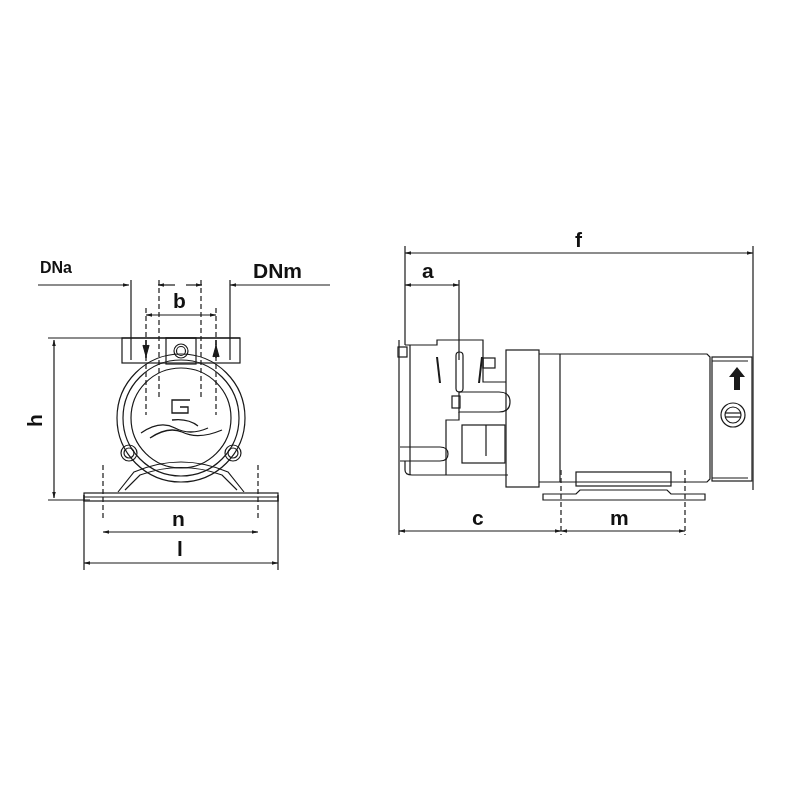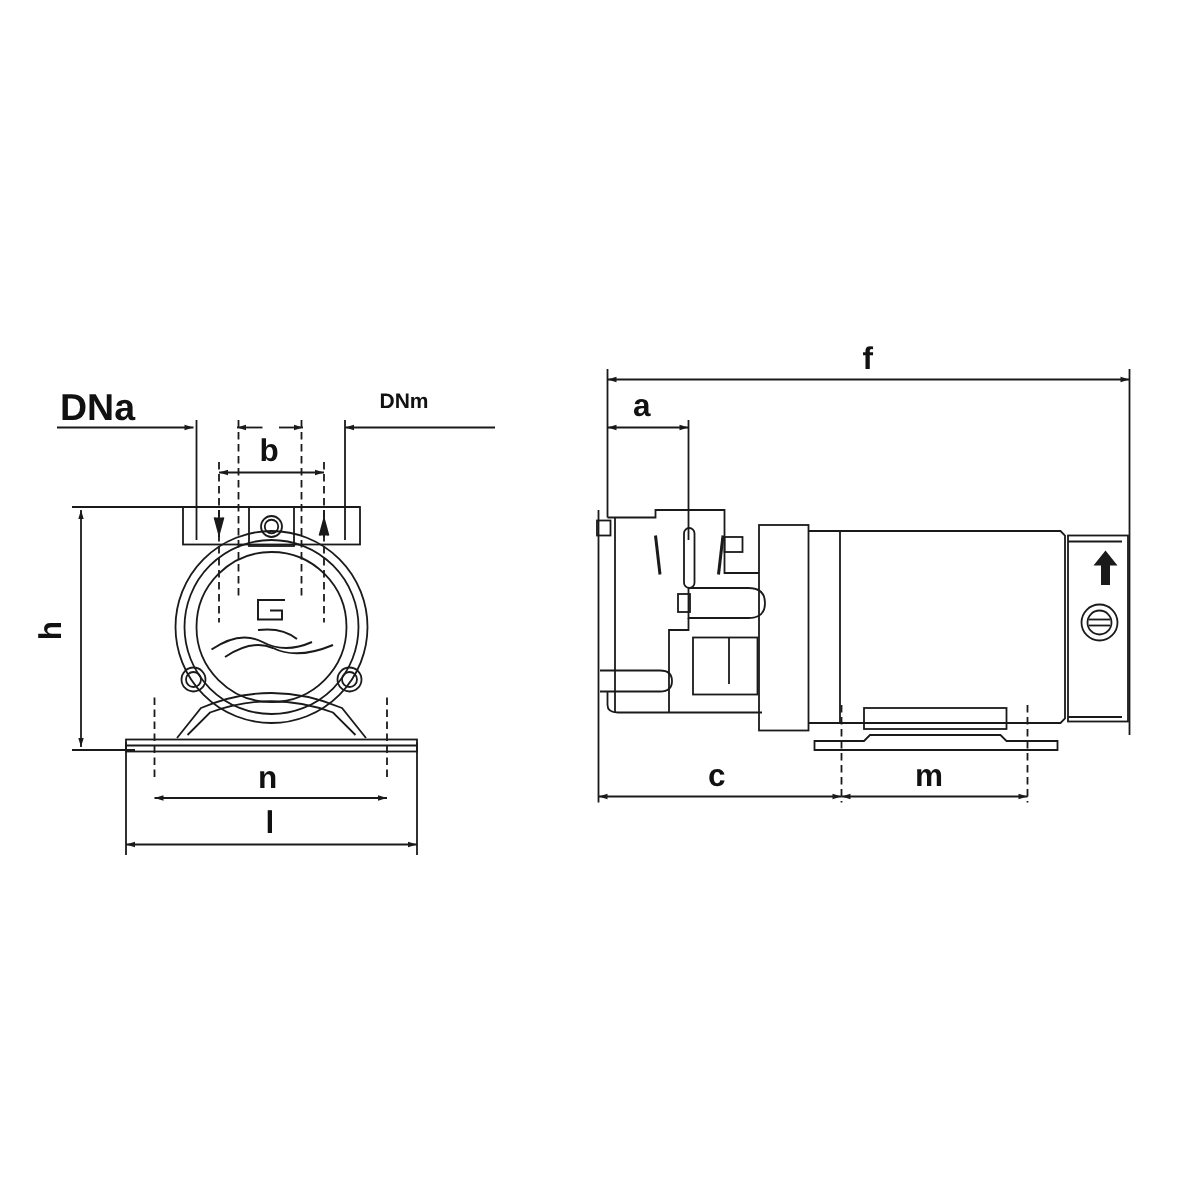--- a/index.html
+++ b/index.html
@@ -131,22 +131,22 @@
     <path d="M737,367 L729,377 L734,377 L734,390 L740,390 L740,377 L745,377 Z"></path>
   </g>
   <g stroke="#1a1a1a" fill="none" stroke-width="1.2">
     <circle cx="733" cy="415" r="12"></circle>
     <circle cx="733" cy="415" r="8"></circle>
     <line x1="726" y1="413" x2="740" y2="413"></line>
     <line x1="726" y1="417" x2="740" y2="417"></line>
   </g>
 </svg>
 
-<div class="lbl" style="left:40px;top:260px;font-size:25px;">DNa</div>
-<div class="lbl" style="left:253px;top:260px;font-size:14px;">DNm</div>
+<div class="lbl" style="left:40px;top:260px;font-size:16px;">DNa</div>
+<div class="lbl" style="left:253px;top:260px;font-size:21px;">DNm</div>
 <div class="lbl" style="left:173px;top:290px;font-size:21px;">b</div>
 <div class="lbl" style="left:28px;top:410px;font-size:21px;transform:rotate(-90deg);">h</div>
 <div class="lbl" style="left:172px;top:508px;font-size:21px;">n</div>
 <div class="lbl" style="left:177px;top:538px;font-size:21px;">l</div>
 
 <div class="lbl" style="left:575px;top:229px;font-size:21px;">f</div>
 <div class="lbl" style="left:422px;top:260px;font-size:21px;">a</div>
 <div class="lbl" style="left:472px;top:507px;font-size:21px;">c</div>
 <div class="lbl" style="left:610px;top:507px;font-size:21px;">m</div>
 

